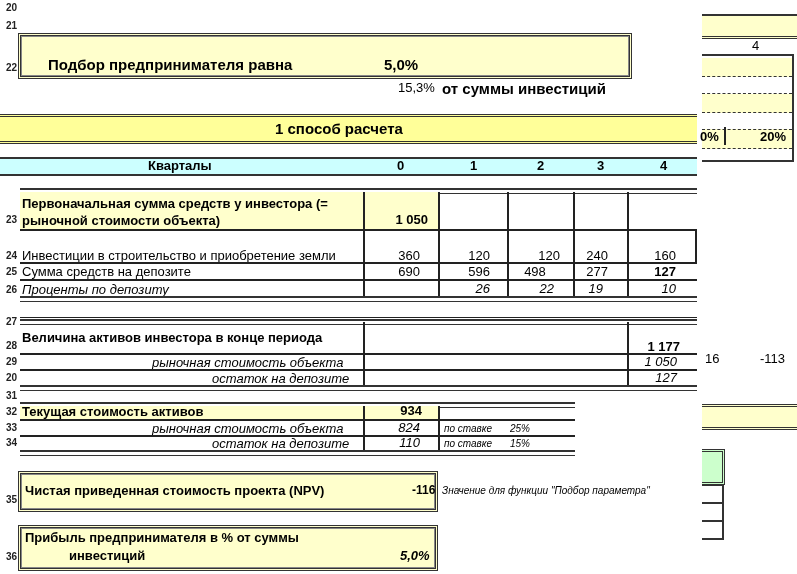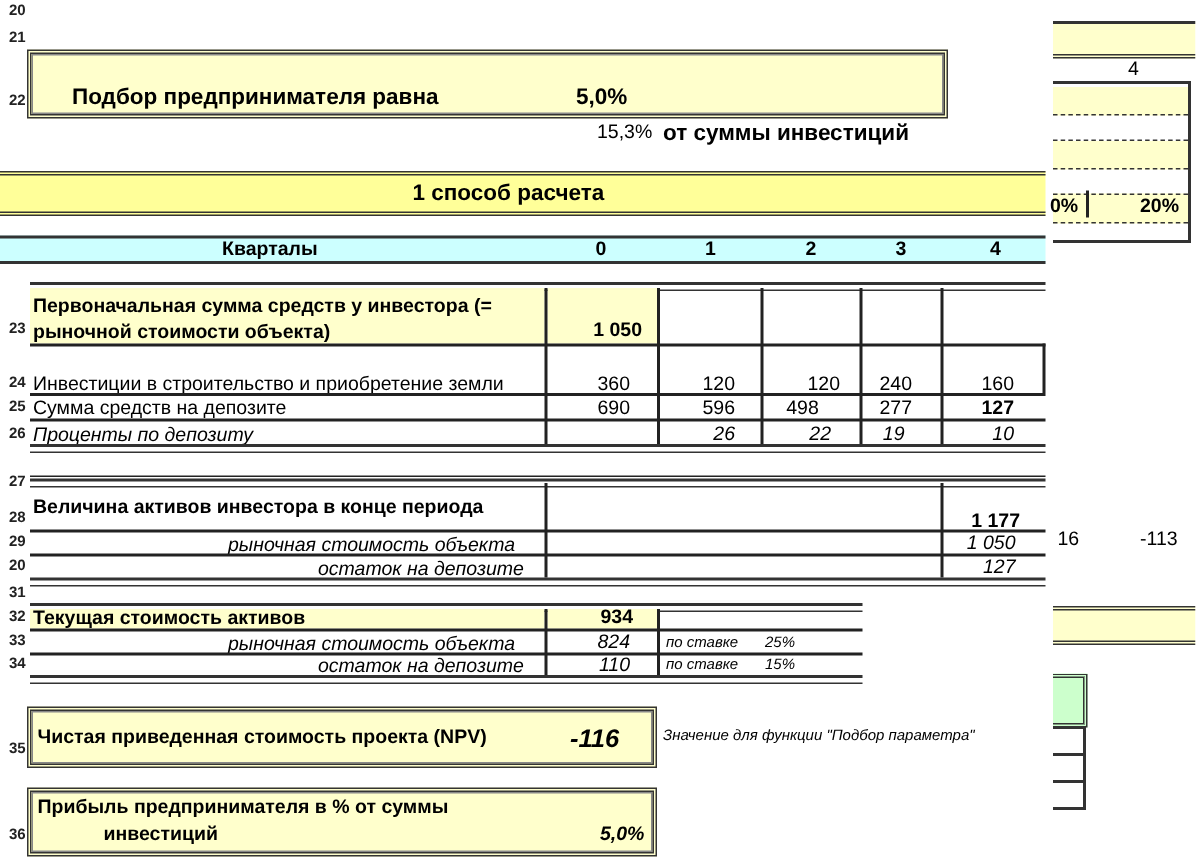--- a/index.html
+++ b/index.html
@@ -146,19 +146,19 @@
 <div class="txt it" style="left:212px; top:436px; font-size:13px;">остаток на депозите</div>
 <div class="num it" style="left:370px; top:435px; width:50px;">110</div>
 <div class="txt it" style="left:444px; top:438px; font-size:10px;">по ставке</div>
 <div class="txt it" style="left:510px; top:438px; font-size:10px;">15%</div>
 <div class="hdbl" style="left:20px; top:450px; width:555px;"></div>
 <div class="vline" style="left:363px; top:406px; height:44px;"></div>
 <div class="vline" style="left:438px; top:406px; height:44px;"></div>
 
 <div class="abs yellow dbl-frame" style="left:18px; top:471px; width:414px; height:35px;"></div>
 <div class="txt b" style="left:25px; top:483px; font-size:13px;">Чистая приведенная стоимость проекта (NPV)</div>
-<div class="txt b" style="left:380px; top:483px; font-size:17px;font-style:italic;">-116</div>
+<div class="txt b" style="left:412px; top:483px; font-size:12px;">-116</div>
 <div class="txt it" style="left:442px; top:485px; font-size:10px;">Значение для функции "Подбор параметра"</div>
 
 <div class="abs yellow dbl-frame" style="left:18px; top:525px; width:414px; height:40px;"></div>
 <div class="txt b" style="left:25px; top:530px; font-size:13px;">Прибыль предпринимателя в % от суммы</div>
 <div class="txt b" style="left:25px; top:548px; font-size:13px;margin-left:44px;">инвестиций</div>
 <div class="txt b it" style="left:400px; top:548px; font-size:13px;">5,0%</div>
 
 </body></html>

